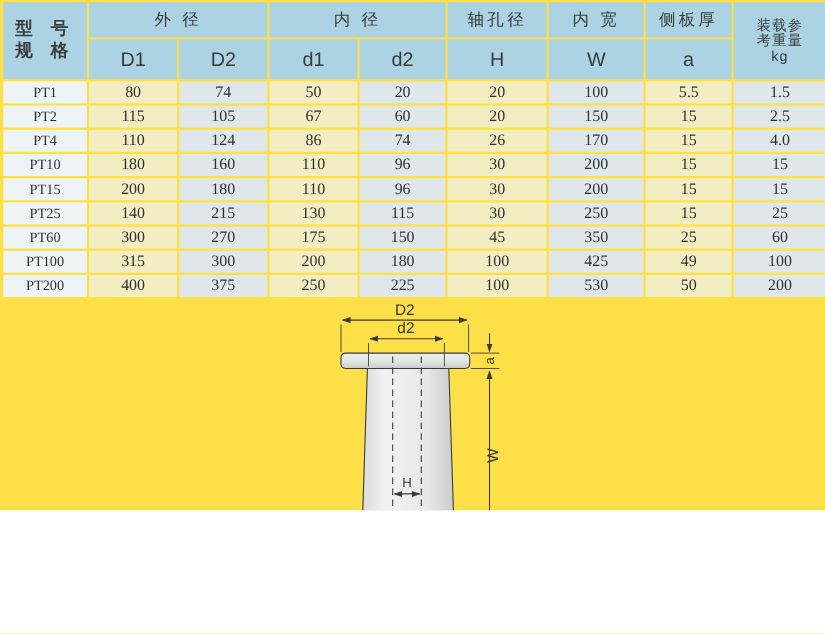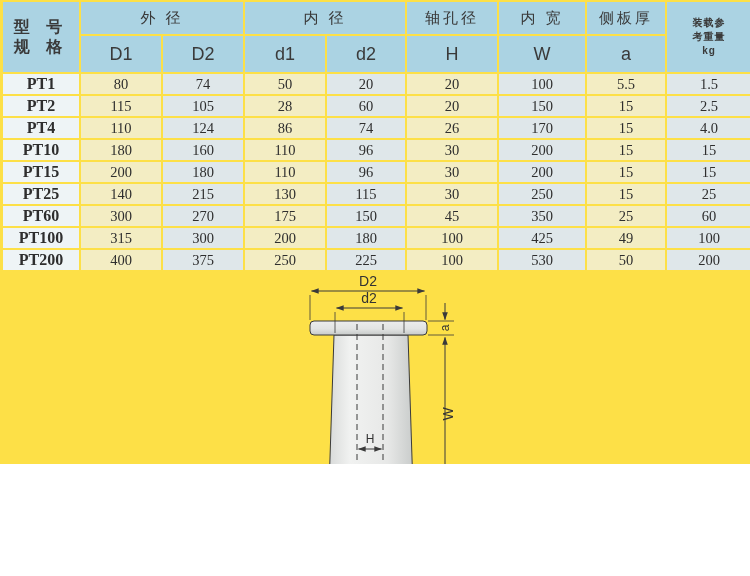--- a/index.html
+++ b/index.html
@@ -8,24 +8,24 @@
 
   
   table.spec{position:absolute;left:1px;top:0;width:748px;table-layout:fixed;
              border-collapse:separate;border-spacing:2px;}
   .spec th,.spec td{text-align:center;vertical-align:middle;padding:0;overflow:hidden;}
   .spec thead th{background:#abd3e3;color:#3a3a3a;}
   .hrow1 th{height:32px;}
   .hrow2 th{height:36px;}
   .cjk{font-weight:normal;font-size:15px;letter-spacing:3px;}
   .model-head{font-weight:bold;font-size:16px;letter-spacing:6px;line-height:20px;}
-  .wt{font-weight:bold;font-size:10px;letter-spacing:1px;line-height:14px;}
+  .wt{font-weight:normal;font-size:13px;letter-spacing:1px;line-height:14px;}
   .sub{font-family:"Liberation Sans",sans-serif;font-weight:400;font-size:18px;color:#424242;}
-  .spec tbody th.model{background:#eef4f6;font-family:"Liberation Serif",serif;font-weight:700;
-                       font-size:16px;color:#2e2e2e;height:20px;}
+  .spec tbody th.model{background:#eef4f6;font-family:"Liberation Serif",serif;font-weight:400;
+                       font-size:13px;color:#2e2e2e;height:20px;}
   .spec tbody td{font-family:"Liberation Serif",serif;font-size:14.5px;color:#2e2e2e;height:20px;}
   td.y{background:#f3edc3;}
   td.g{background:#dfe7ea;}
 
   
   .drawing{position:absolute;left:268px;top:274px;}
   .logo{position:absolute;left:628px;top:498px;}
   .dimtext{font-family:"Liberation Sans",sans-serif;font-size:14px;fill:#333;}
   .dimsmall{font-family:"Liberation Sans",sans-serif;font-size:12px;fill:#333;}
 </style>
@@ -82,21 +82,21 @@
           <td class="g">20</td>
           <td class="y">20</td>
           <td class="g">100</td>
           <td class="y">5.5</td>
           <td class="g">1.5</td>
         </tr>
         <tr>
           <th class="model">PT2</th>
           <td class="y">115</td>
           <td class="g">105</td>
-          <td class="y">28</td>
+          <td class="y">67</td>
           <td class="g">60</td>
           <td class="y">20</td>
           <td class="g">150</td>
           <td class="y">15</td>
           <td class="g">2.5</td>
         </tr>
         <tr>
           <th class="model">PT4</th>
           <td class="y">110</td>
           <td class="g">124</td>

